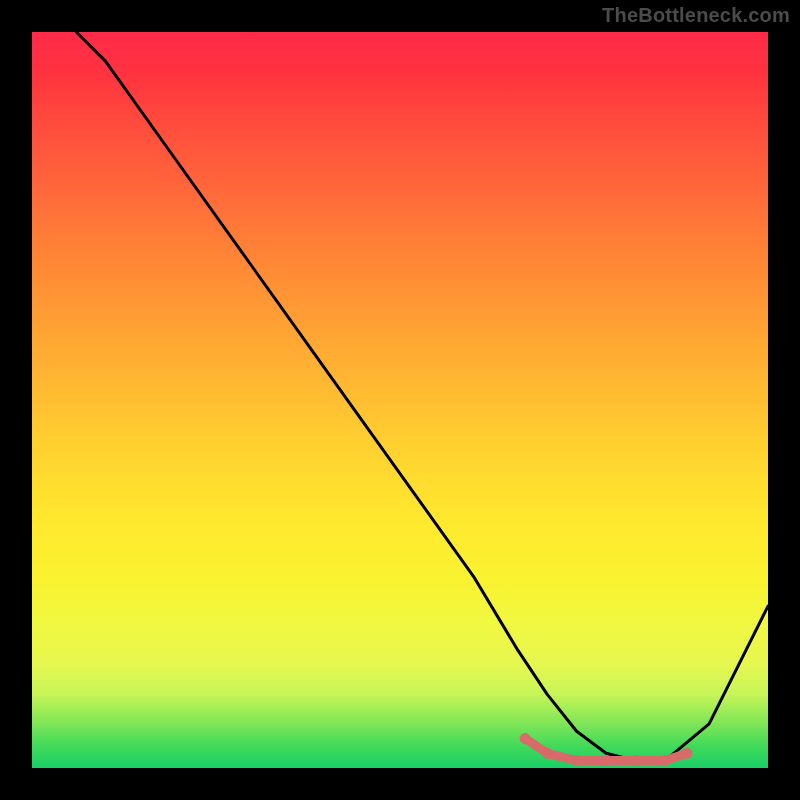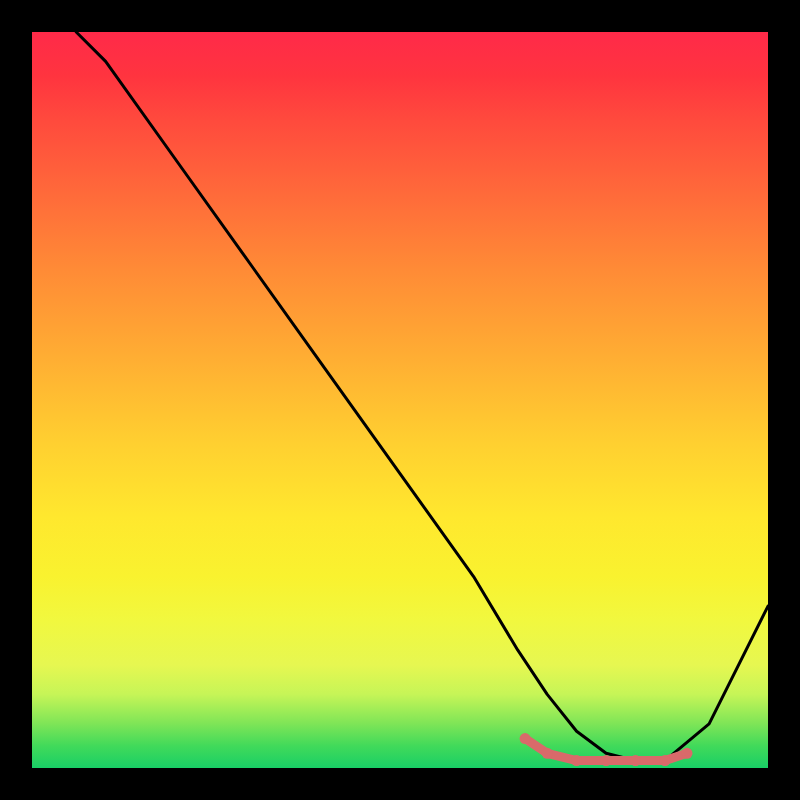--- a/index.html
+++ b/index.html
@@ -58,20 +58,21 @@
     top: 0;
     width: 736px;
     height: 736px;
     overflow: visible;
   }
 </style>
 </head>
 <body>
 
 <div class="stage">
+  <div class="watermark">TheBottleneck.com</div>
 
   <div class="plot-area">
     <svg class="curve" viewBox="0 0 736 736" preserveAspectRatio="none">
       <path d="M44.2 0.0 L73.6 29.4 L147.2 132.5 L220.8 235.5 L294.4 338.6 L368.0 441.6 L441.6 544.6 L485.8 618.2 L515.2 662.4 L544.6 699.2 L574.1 721.3 L603.5 728.6 L633.0 728.6 L677.1 691.8 L736.0 574.1" fill="none" stroke="#000000" stroke-width="3" stroke-linecap="round" stroke-linejoin="round"></path>
       <path d="M493.1 706.6 L515.2 721.3 L544.6 728.6 L574.1 728.6 L603.5 728.6 L633.0 728.6 L655.0 721.3" fill="none" stroke="#d96a6a" stroke-width="9" stroke-linecap="round" stroke-linejoin="round"></path>
       <g>
           <circle cx="493.1" cy="706.6" r="5.5" fill="#d96a6a"></circle>
           <circle cx="515.2" cy="721.3" r="5.5" fill="#d96a6a"></circle>
           <circle cx="544.6" cy="728.6" r="5.5" fill="#d96a6a"></circle>
           <circle cx="574.1" cy="728.6" r="5.5" fill="#d96a6a"></circle>

